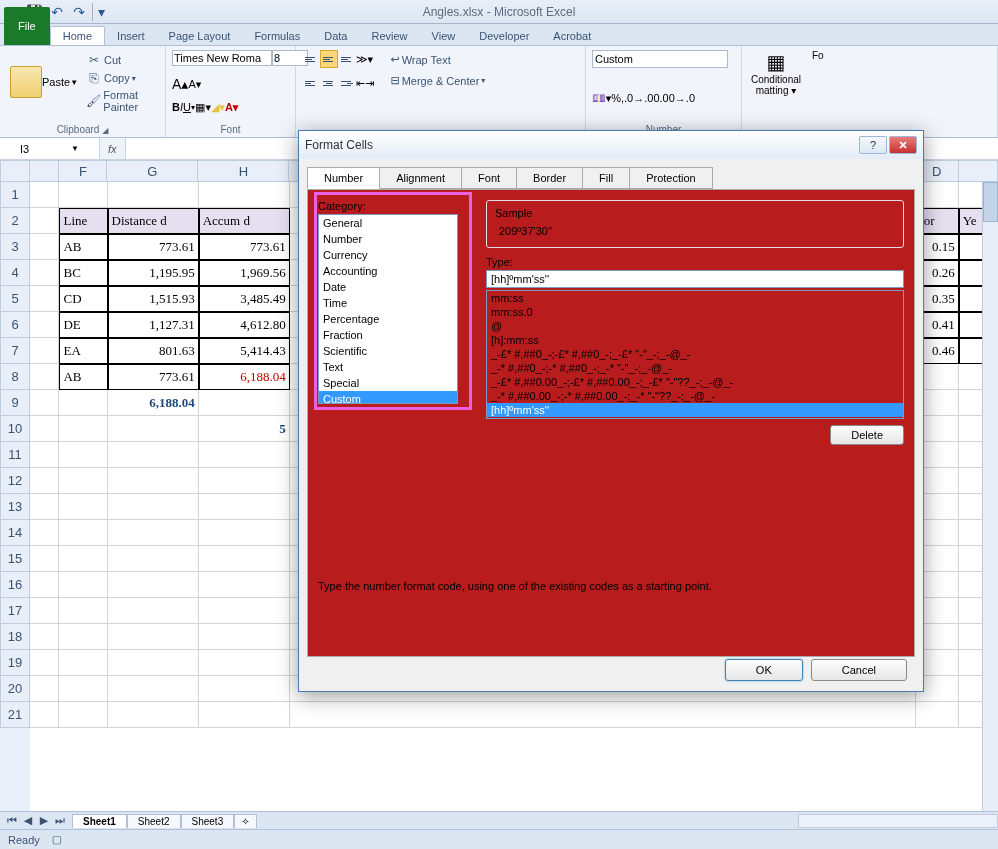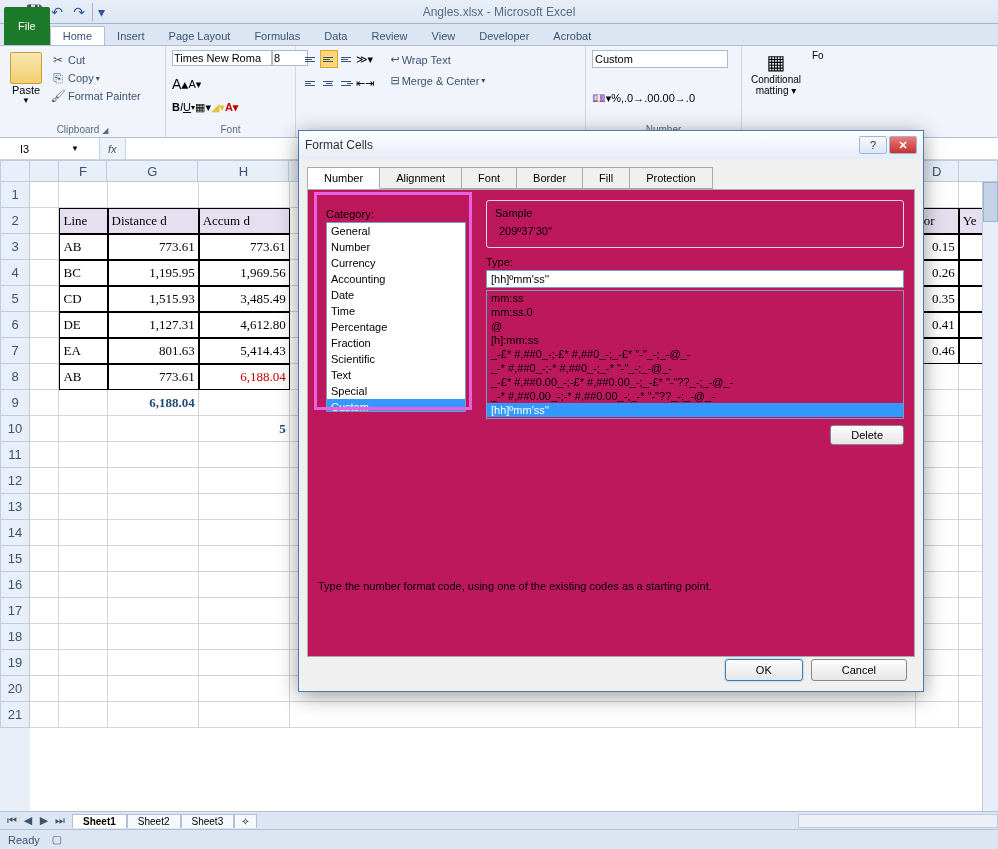--- a/index.html
+++ b/index.html
@@ -18,21 +18,21 @@
 .ribbon-tab.active { background: #fff; border: 1px solid #b0c0d8; border-bottom: none; border-radius: 2px 2px 0 0; }
 
 
 .ribbon { height: 92px; background: #f1f5fb; border-bottom: 1px solid #b0c0d8; display: flex; }
 .ribbon-group { border-right: 1px solid #cdd9e8; padding: 4px 6px 2px 6px; display: flex; flex-direction: column; justify-content: space-between; }
 .ribbon-group-label { text-align: center; font-size: 10px; color: #5a6b7f; margin-top: 2px; }
 .group-row { display: flex; align-items: center; }
 .rbtn { padding: 1px 4px; font-size: 11px; color: #3b5372; display: flex; align-items: center; gap: 2px; }
 .font-select { width: 100px; border: 1px solid #abc; font-size: 11px; padding: 1px; background: #fff; }
 .size-select { width: 36px; border: 1px solid #abc; font-size: 11px; padding: 1px; background: #fff; }
-.paste-big { display: flex; flex-direction: column; align-items: center; padding: 2px 4px; }
+.paste-big { display: flex; flex-direction: row; align-items: center; padding: 2px 4px; }
 .paste-ico { width: 32px; height: 32px; background: linear-gradient(#f8e6b0, #f0d070); border: 1px solid #c9a030; border-radius: 2px; position: relative; }
 .small-ico { width: 16px; height: 14px; display: inline-block; font-size: 12px; text-align: center; }
 .align-btn { width: 18px; height: 18px; border: 1px solid transparent; display: flex; flex-direction: column; justify-content: center; gap: 1px; padding: 2px; }
 .align-btn span { height: 1px; background: #3b5372; }
 .align-btn.sel { background: #fcd77a; border-color: #d9a830; }
 .numfmt { width: 136px; border: 1px solid #abc; font-size: 11px; padding: 2px; background: #fff; }
 
 
 .namebox-row { height: 22px; display: flex; border-bottom: 1px solid #c8d3e3; background: #eef3fa; }
 .namebox { width: 100px; border-right: 1px solid #c8d3e3; background: #fff; display: flex; align-items: center; padding: 0 20px; font-size: 11px; }
@@ -67,21 +67,21 @@
 
 
 .dialog { position: absolute; left: 298px; top: 130px; width: 626px; height: 562px; background: #f0f0f0; border: 1px solid #4a7ab5; box-shadow: 0 4px 20px rgba(0,0,0,0.4); z-index: 100; }
 .dlg-title { height: 28px; background: linear-gradient(#fff, #e4ecf7); display: flex; align-items: center; padding: 0 6px; font-size: 12px; color: #333; }
 .dlg-title-txt { flex: 1; }
 .dlg-help, .dlg-close { width: 28px; height: 18px; border: 1px solid #9db6d9; background: linear-gradient(#f6f9fd, #dbe7f6); display: flex; align-items: center; justify-content: center; margin-left: 2px; font-size: 11px; border-radius: 2px; }
 .dlg-close { background: linear-gradient(#e97c7c, #c83030); color: #fff; font-weight: bold; }
 .dlg-tabs { display: flex; padding: 8px 8px 0 8px; }
 .dlg-tab { padding: 4px 16px; border: 1px solid #aaa; background: #f0f0f0; font-size: 11px; margin-right: -1px; }
 .dlg-tab.active { background: #fff; border-bottom-color: #fff; z-index: 1; position: relative; }
-.dlg-body { border: 1px solid #aaa; margin: 0 8px 8px 8px; padding: 18px; background: #be185d; height: 468px; position: relative; }
+.dlg-body { border: 1px solid #aaa; margin: 0 8px 8px 8px; padding: 10px; background: #b91c1c; height: 468px; position: relative; }
 .cat-label { font-size: 11px; margin-bottom: 2px; }
 .cat-list { width: 140px; height: 190px; border: 1px solid #7a9ac0; background: #fff; font-size: 11px; overflow-y: scroll; }
 .cat-item { padding: 2px 4px; }
 .cat-item.sel { background: #3399ff; color: #fff; }
 .highlight-box { position: absolute; left: 6px; top: 2px; width: 158px; height: 218px; border: 3px solid #e960e0; pointer-events: none; }
 .right-pane { position: absolute; left: 178px; top: 10px; right: 10px; }
 .sample-box { border: 1px solid #ddd; padding: 6px 8px 10px 8px; margin-bottom: 8px; border-radius: 3px; }
 .sample-lbl { font-size: 11px; margin-bottom: 6px; }
 .sample-val { font-size: 11px; padding-left: 4px; }
 .type-lbl { font-size: 11px; margin-bottom: 2px; }

